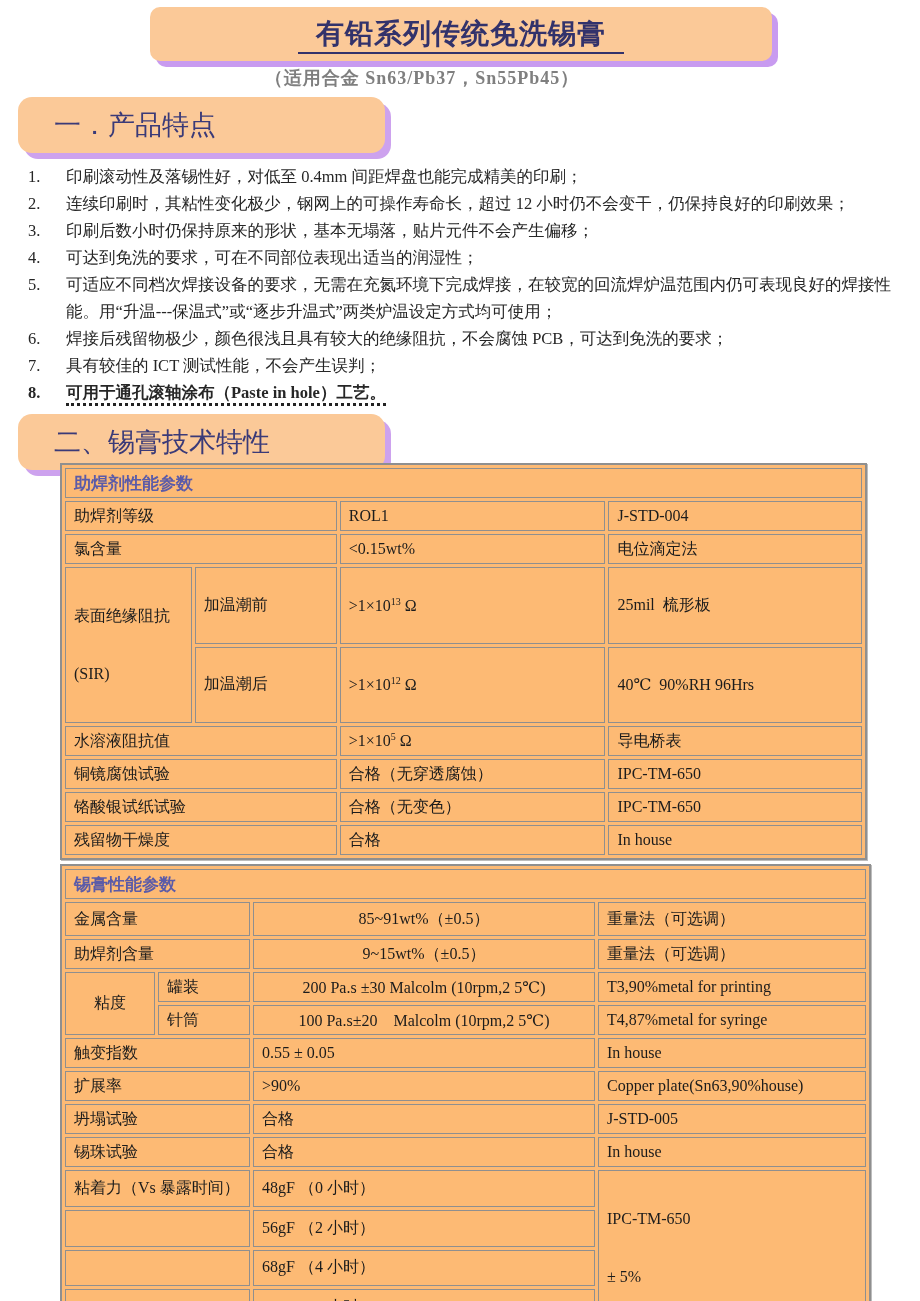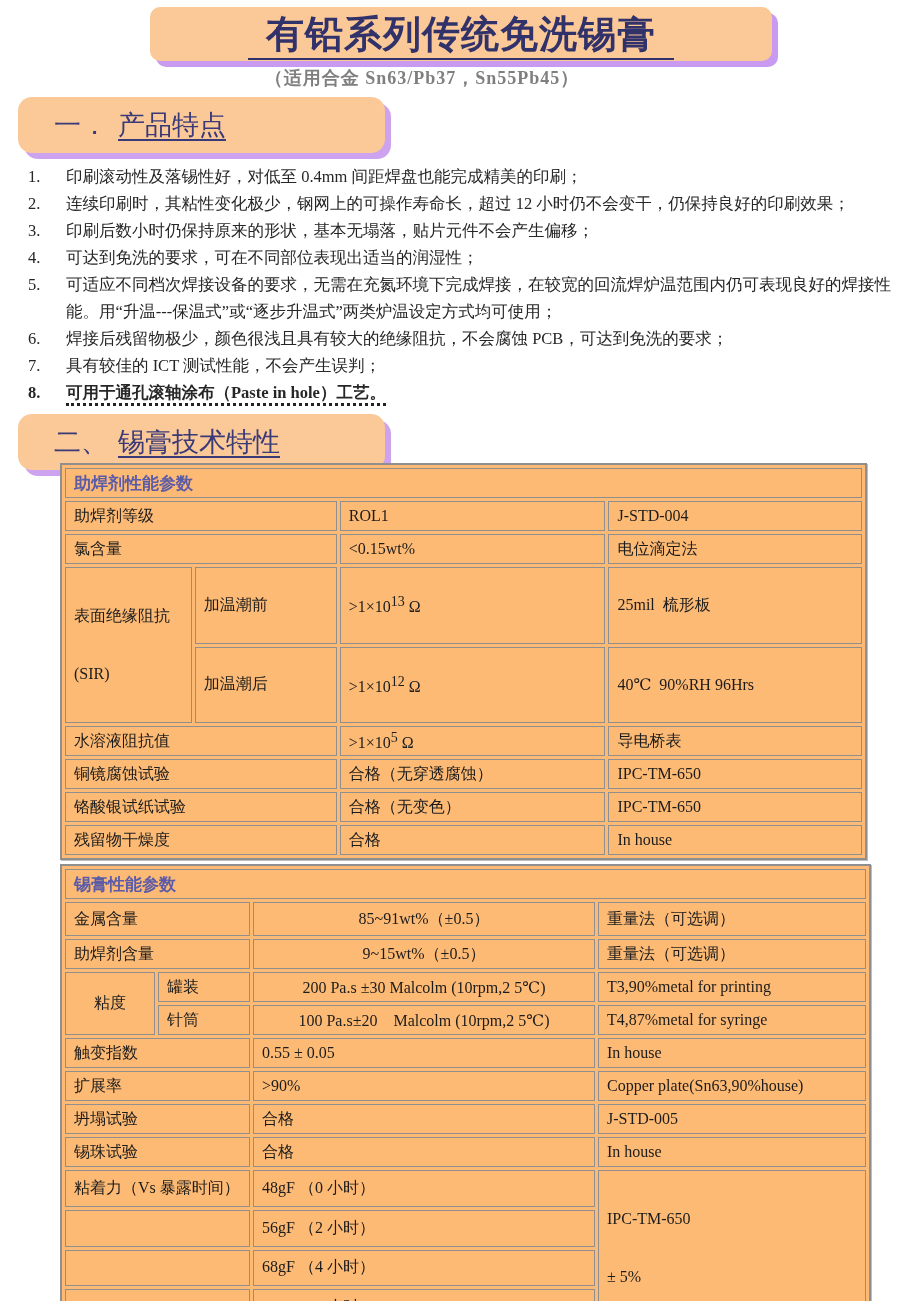--- a/index.html
+++ b/index.html
@@ -3,35 +3,35 @@
 <meta charset="utf-8">
 <style>
   html,body{margin:0;padding:0;background:#fff;}
   .page{position:relative;width:920px;height:1301px;background:#ffffff;overflow:hidden;
         font-family:"Liberation Serif","DejaVu Serif",serif;color:#222;}
 
   
   .banner{background:#FBC998;border-radius:10px;box-shadow:6px 6px 0 #C89BF0;}
   .title-banner{position:absolute;left:150px;top:7px;width:622px;height:54px;
         display:flex;align-items:center;justify-content:center;}
-  .title-text{font-size:38px;font-weight:bold;color:#32326B;letter-spacing:1px;}
+  .title-text{font-size:28px;font-weight:bold;color:#32326B;letter-spacing:1px;}
   .title-underline{border-bottom:2px solid #32326B;padding:0 18px 3px 18px;}
   .title-extra{font-weight:900;}
 
   .subtitle{position:absolute;left:0;top:66px;width:844px;text-align:center;
         font-size:18px;font-weight:bold;color:#7F7F7F;letter-spacing:1px;}
 
   .sec-banner{position:absolute;left:18px;width:367px;height:56px;border-radius:14px;
         background:#FBC998;box-shadow:6px 6px 0 #CDA2EE;
         display:flex;align-items:center;padding-left:36px;box-sizing:border-box;
         font-size:27px;color:#3A3A78;}
   .sec1{top:97px;}
   .sec2{top:414px;}
-  .sec-underline{text-decoration:underline;text-underline-offset:5px;
-        text-decoration-thickness:2px;margin-left:10px;}
+  .sec-underline{text-underline-offset:5px;
+        text-decoration-thickness:2px;margin-left:0;}
 
   
   .features{position:absolute;left:28px;top:163px;width:882px;font-size:16.5px;
         color:#262626;}
   .feat-row{display:flex;line-height:27px;}
   .feat-num{width:26px;flex:0 0 26px;text-align:left;}
   .feat-gap{width:12px;flex:0 0 12px;}
   .feat-text{flex:1;}
   .feat-bold .feat-num,.feat-bold .feat-text{font-weight:bold;}
   .dotted-underline{border-bottom:3px dotted #222;padding-bottom:1px;}
@@ -41,21 +41,21 @@
   table.ptable{border-collapse:separate;border-spacing:3px;width:807px;
         border:2px solid #8F8F8F;background:#fdba74;table-layout:fixed;
         font-size:16px;color:#1c1c1c;box-shadow:1px 1px 0 #bdbdbd;}
   table.ptable td{border:1px solid #8F8F8F;padding:1px 8px;height:26px;
         vertical-align:middle;overflow:hidden;white-space:pre-wrap;}
   td.thead{color:#5B5BA8;font-weight:bold;font-size:17px;height:28px;}
   td.center{text-align:center;}
   td.tall{height:42px;}
   td.bold{font-weight:normal;}
   .paste-table{margin-top:4px;}
-  sup{font-size:14px;}
+  sup{font-size:10px;}
   .two-line div{line-height:22px;}
 </style>
 </head>
 <body>
 
 <div class="page">
 
   <div class="banner title-banner">
     <div class="title-text">
       <span class="title-underline">

